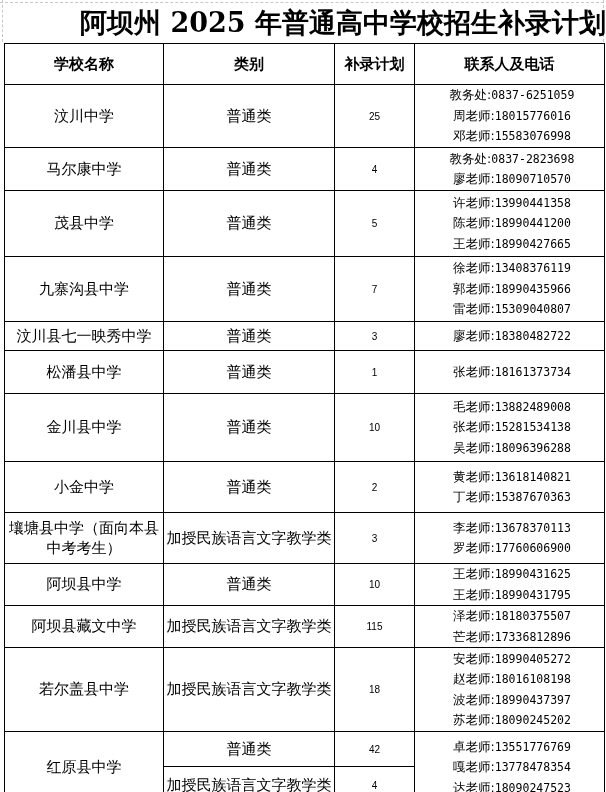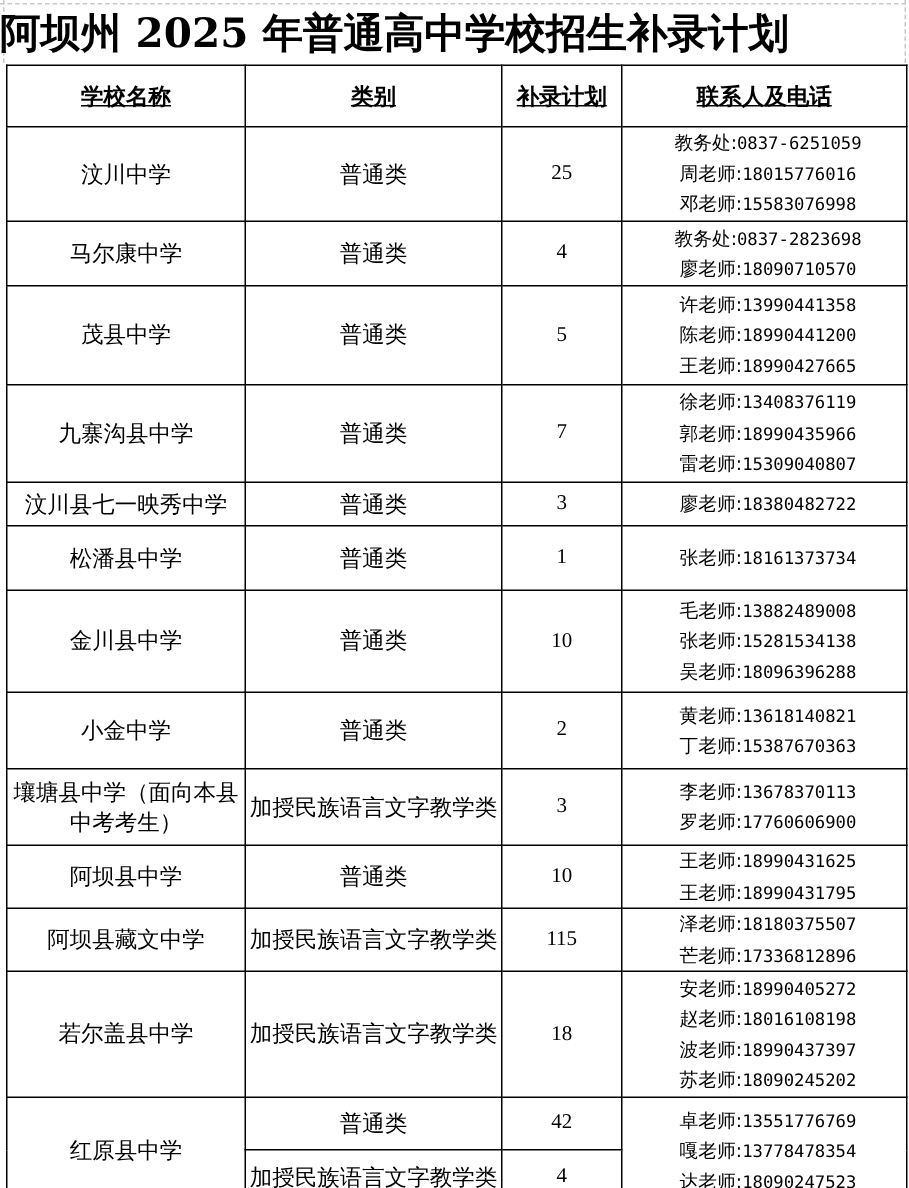--- a/index.html
+++ b/index.html
@@ -1,27 +1,27 @@
 <!DOCTYPE html>
 <html><head>
 <meta charset="utf-8">
 <style>
   html, body { margin:0; padding:0; background:#ffffff; }
   body { width:606px; height:792px; position:relative; overflow:hidden;
          font-family: "DejaVu Sans", "Liberation Sans", sans-serif; color:#000; }
   .gridline-top { position:absolute; left:0; top:2px; width:604px; height:0; border-top:1px dashed #c8c8c8; }
   .gridline-right { position:absolute; left:603px; top:0; width:0; height:42px; border-left:1px dashed #c8c8c8; }
   .gridline-left { position:absolute; left:2px; top:0; width:0; height:42px; border-left:1px dashed #c8c8c8; }
-  .title { position:absolute; left:0; top:3px; width:606px; height:40px; text-align:left;
+  .title { position:absolute; left:0; top:3px; width:606px; height:40px; text-align:right;
            font-family: "DejaVu Serif", "Liberation Serif", serif; font-weight:bold;
            font-size:27px; line-height:40px; letter-spacing:0px; }
   table { position:absolute; left:4px; top:43px; border-collapse:collapse; table-layout:fixed; width:600px; }
   td, th { border:1.5px solid #000; padding:0; text-align:center; vertical-align:middle; font-size:15px; font-weight:normal; }
-  th { font-weight:bold; font-size:15px; height:40px;text-decoration:underline; }
-  .num { font-family: Liberation Serif, serif; font-size:14px; }
+  th { font-weight:bold; font-size:15px; height:40px; }
+  .num { font-family: Liberation Sans, sans-serif; font-size:10px; }
   td.contact { text-align:center; padding-left:5px; font-size:12.5px; line-height:19.5px; vertical-align:middle; }
   .contact-line { display:block; white-space:nowrap; }
   .phone { font-family: "DejaVu Sans Mono", "Liberation Mono", monospace; font-size:11.5px; }
 </style>
 </head>
 <body>
 
 <div class="gridline-top"></div>
 <div class="gridline-left"></div>
 <div class="gridline-right"></div>

